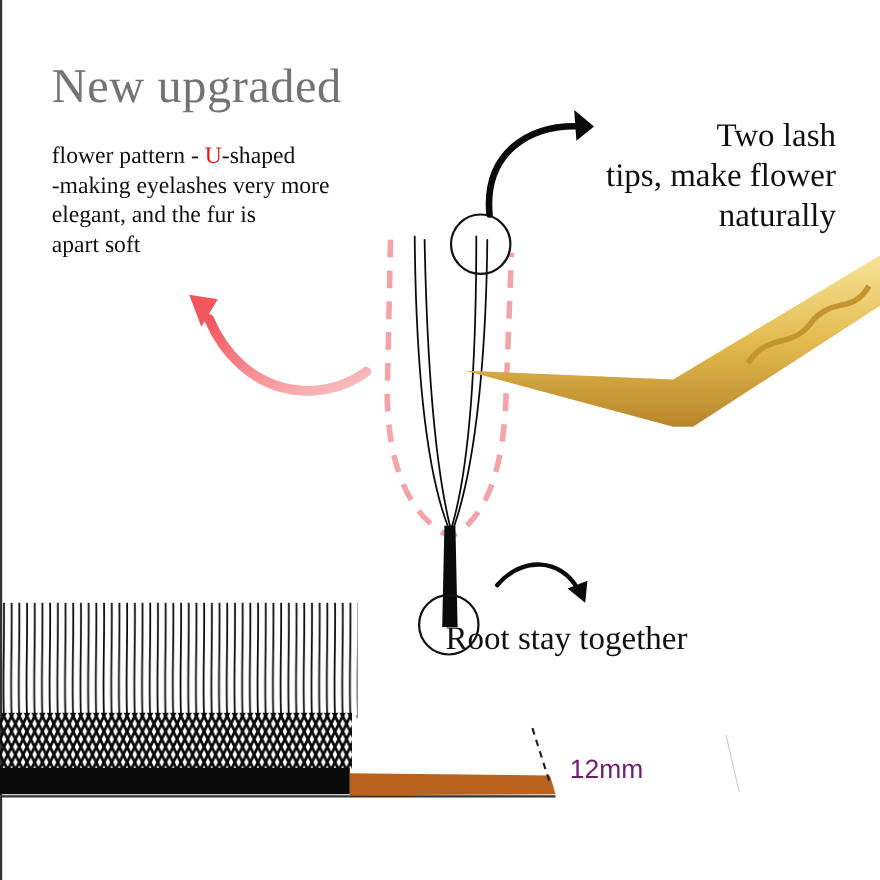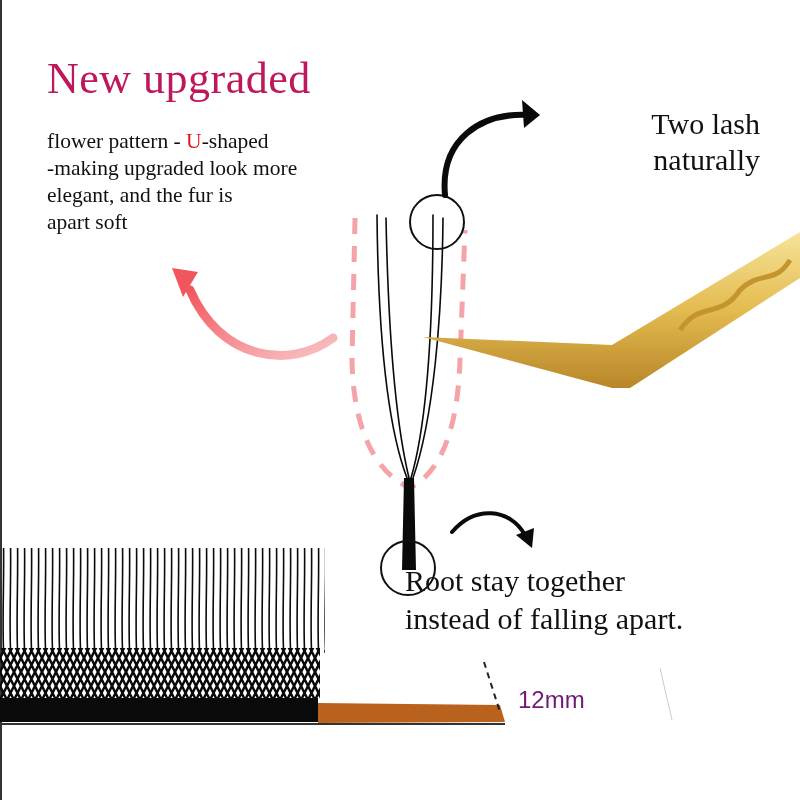--- a/index.html
+++ b/index.html
@@ -1,19 +1,19 @@
 <!DOCTYPE html>
 <html><head>
 <meta charset="utf-8">
 <style>
   html, body { margin: 0; padding: 0; }
   body { width: 800px; height: 800px; background: #ffffff; position: relative; overflow: hidden; font-family: "DejaVu Serif", serif; }
   .abs { position: absolute; }
   .left-edge { left: 0; top: 0; width: 2px; height: 800px; background: #333; }
-  .headline { left: 47px; top: 57px; font-size: 44px; color: #be185d; font-family: "Liberation Serif", serif; letter-spacing: 0.5px; line-height: 1; white-space: nowrap; }
+  .headline { left: 47px; top: 57px; font-size: 44px; color: #737373; font-family: "Liberation Serif", serif; letter-spacing: 0.5px; line-height: 1; white-space: nowrap; }
   .desc { left: 47px; top: 128px; font-size: 21.5px; line-height: 27px; color: #111; font-family: "Liberation Serif", serif; }
   .desc .hl { color: #e3141b; }
   .tips-text { left: 500px; top: 106px; width: 260px; text-align: right; font-size: 30px; line-height: 36px; color: #111; font-family: "Liberation Serif", serif; }
   .root-text { left: 405px; top: 562px; width: 330px; font-size: 30px; line-height: 38px; color: #111; font-family: "Liberation Serif", serif; }
   .mm-label { left: 518px; top: 686px; font-size: 24px; color: #701a75; font-family: "Liberation Sans", sans-serif; }
   svg { position: absolute; left: 0; top: 0; }
 </style>
 </head>
 <body>
 
@@ -86,28 +86,28 @@
     <line x1="0" y1="739" x2="655" y2="739" stroke="url(#baseLine)" stroke-width="3"></line>
     <line x1="484" y1="662" x2="500" y2="712" stroke="#222" stroke-width="2" stroke-dasharray="6 5"></line>
     <line x1="660" y1="668" x2="672" y2="720" stroke="#ccc" stroke-width="1"></line>
   </g>
 </svg>
 
 <div class="abs headline">New upgraded</div>
 
 <div class="abs desc">
   <div><span>flower pattern - </span><span class="hl">U</span><span>-shaped</span></div>
-  <div>-making upgraded look more</div>
+  <div>-making eyelashes very more</div>
   <div>elegant, and the fur  is</div>
   <div>apart soft</div>
 </div>
 
 <div class="abs tips-text">
   <div>Two lash</div>
+  <div>tips, make flower</div>
   <div>naturally</div>
 </div>
 
 <div class="abs root-text">
   <div>Root stay together</div>
-  <div>instead of falling apart.</div>
 </div>
 
 <div class="abs mm-label">12mm</div>
 
 </body></html>

